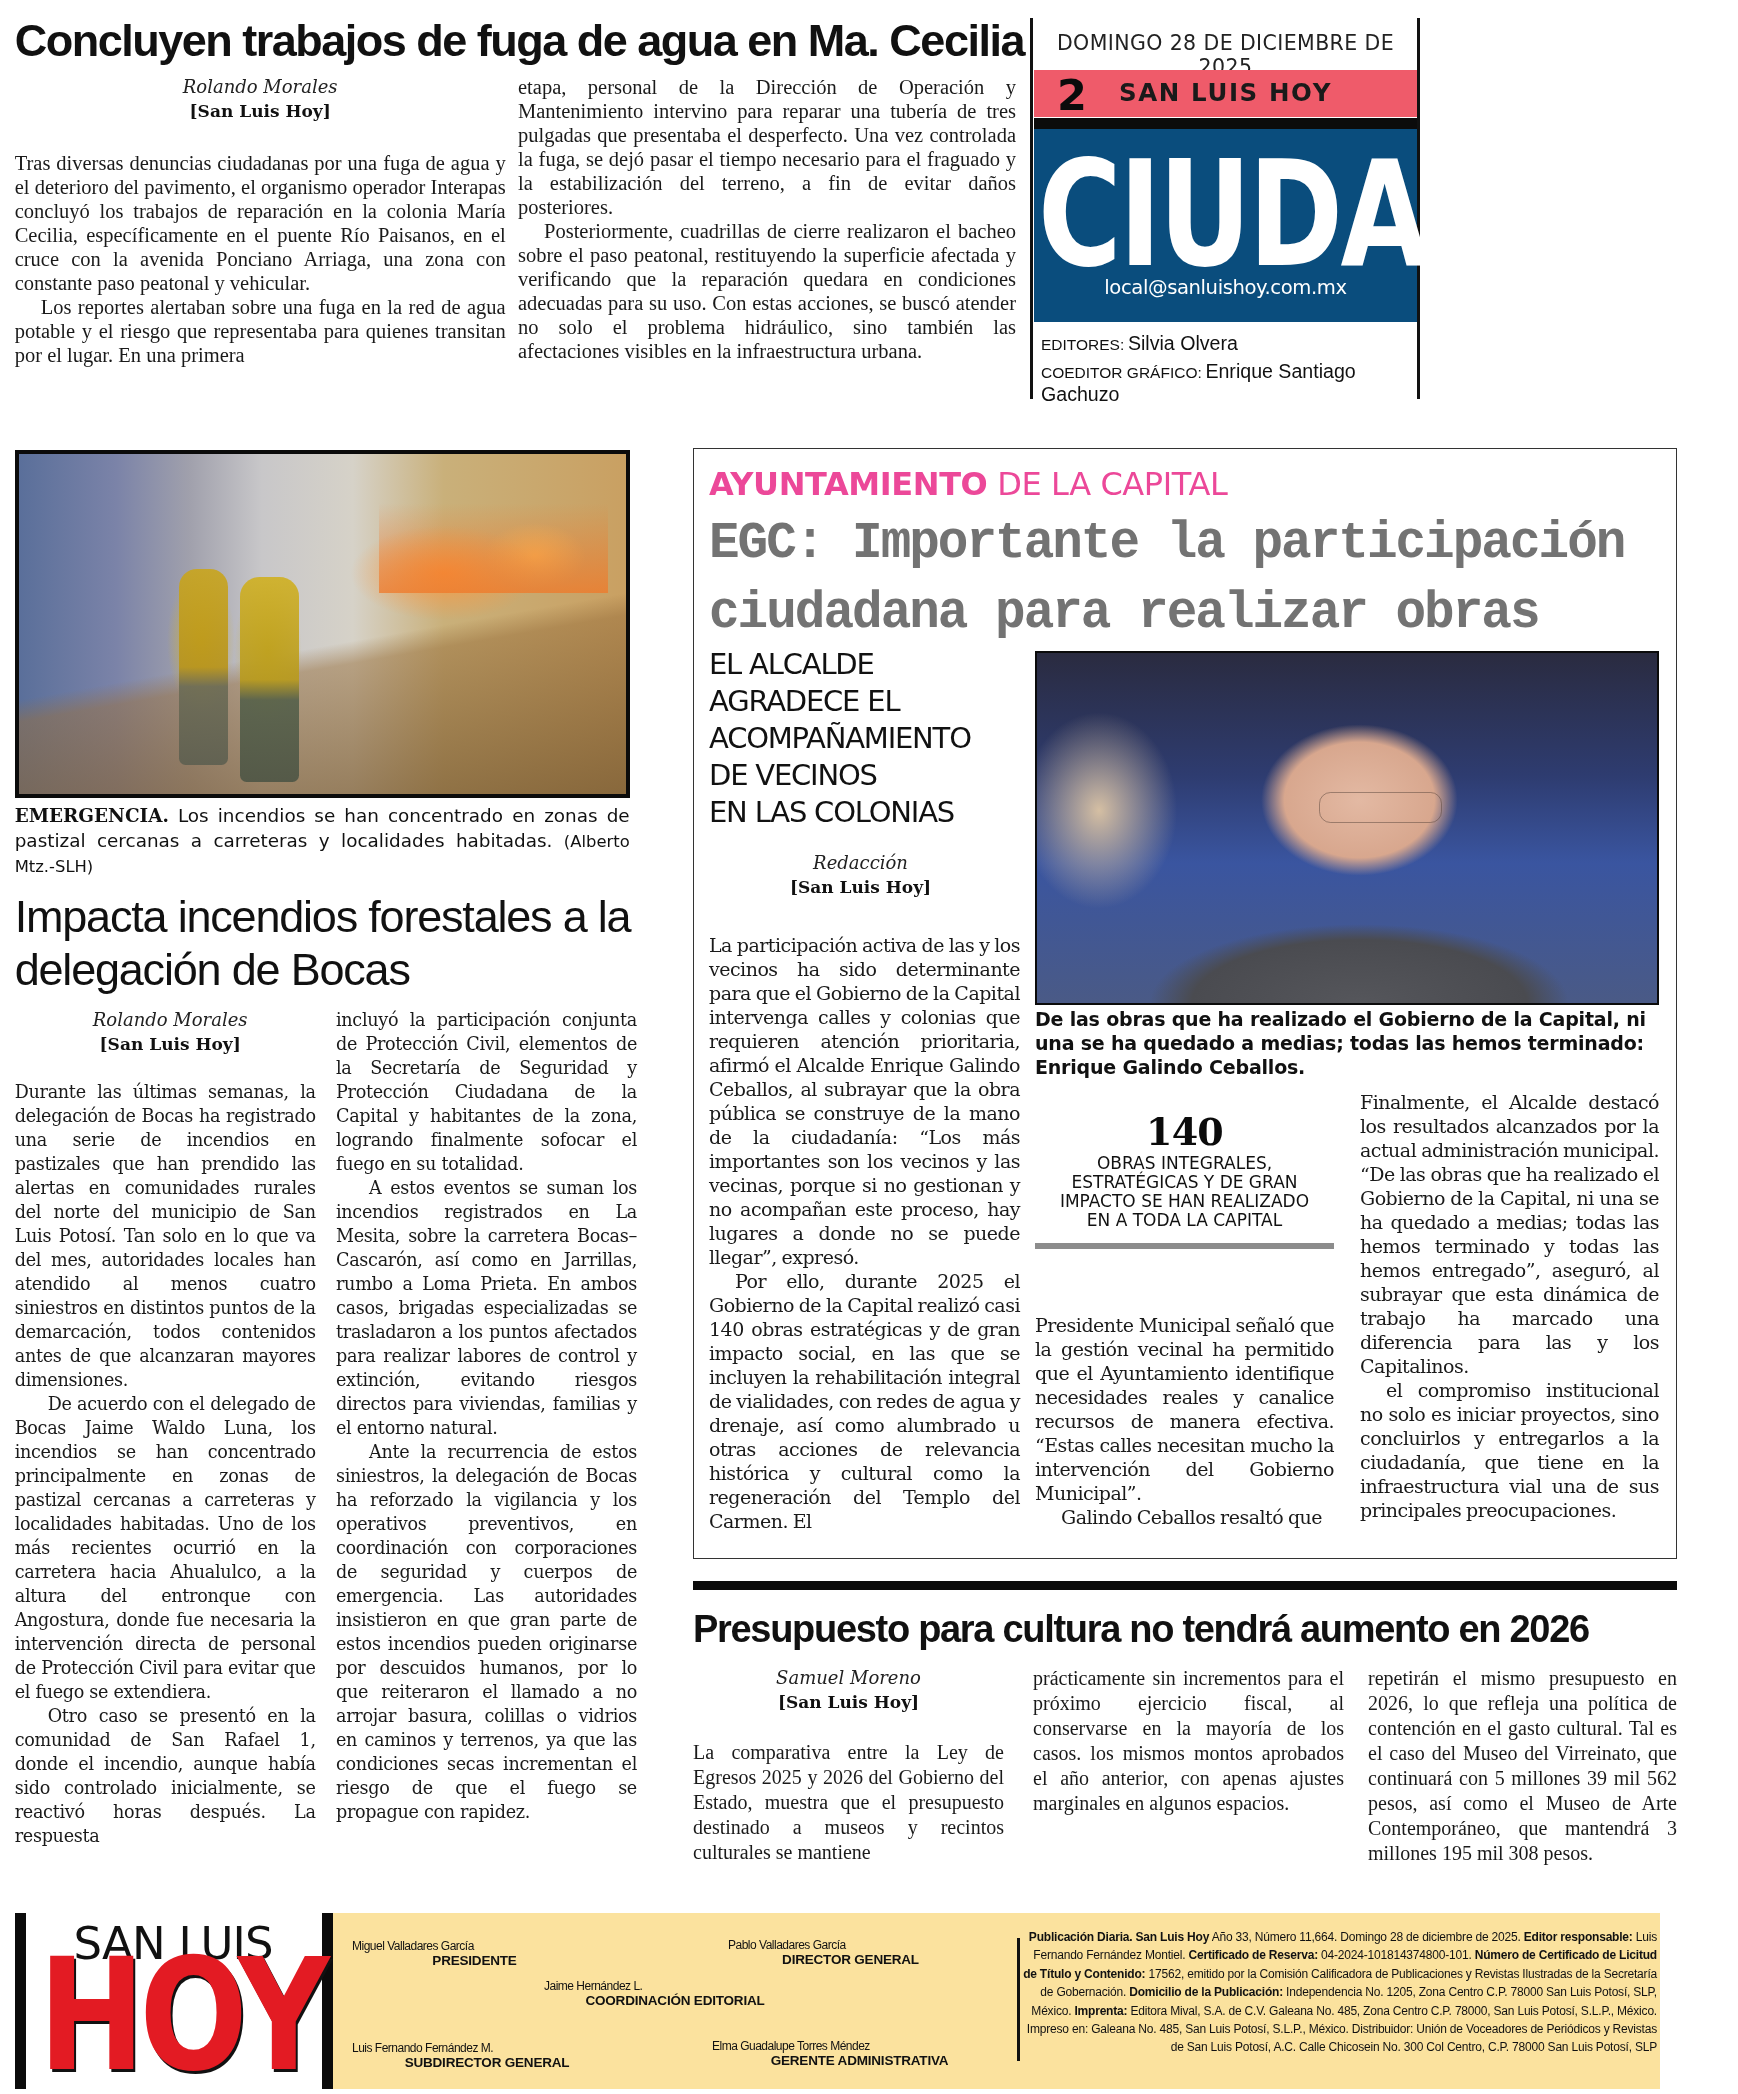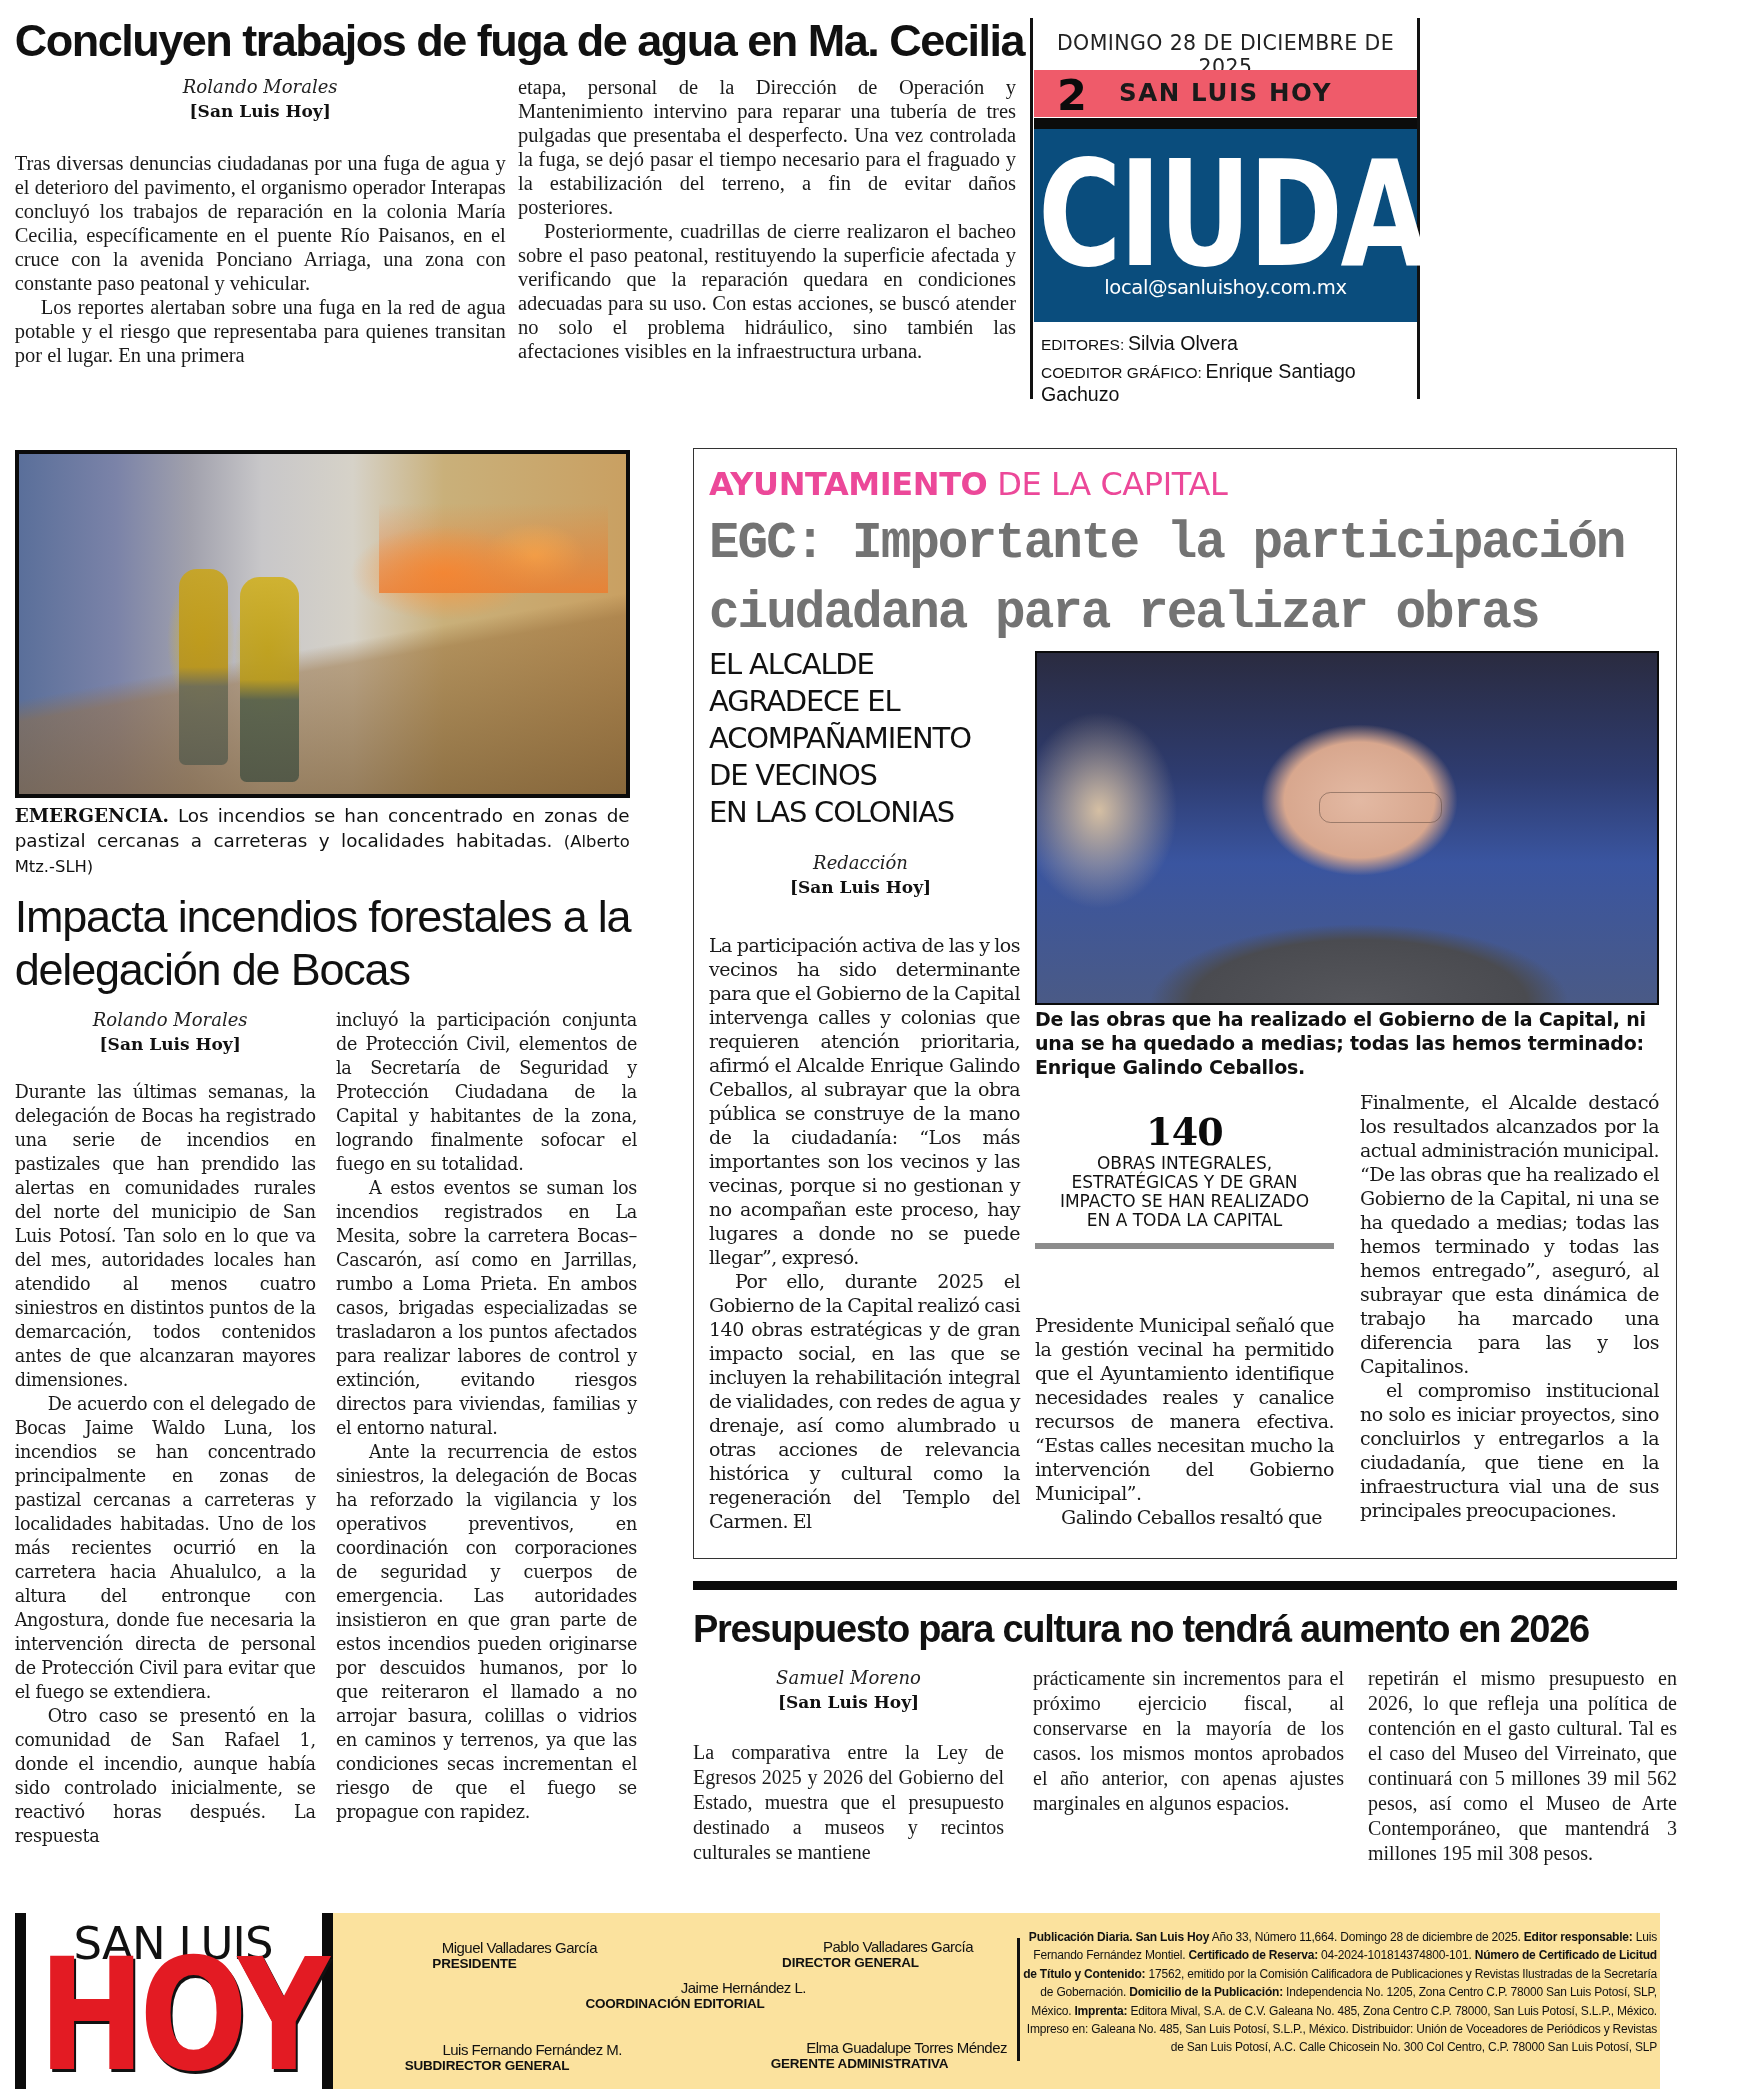--- a/index.html
+++ b/index.html
@@ -62,21 +62,21 @@
   .subdeck { font-family: "DejaVu Sans", sans-serif; font-size: 29px; line-height: 37px; color: #111; letter-spacing: -1.2px; }
 
   .stat-num { font-family: "DejaVu Serif", serif; font-weight: 900; font-size: 38px; text-align: center; color: #0b0b0b; letter-spacing: -0.8px; }
   .stat-desc { font-family: "DejaVu Sans", sans-serif; font-weight: 500; font-size: 17px; line-height: 19px; text-align: center; color: #111; }
 
   
   .footer-band { background: #fbe29e; }
   .logo-box { background: #fff; border-left: 11.5px solid #0b0b0b; border-right: 11.5px solid #0b0b0b; }
   .logo-sanluis { font-family: "DejaVu Sans", sans-serif; font-size: 45px; color: #111; letter-spacing: -0.8px; text-align: center; line-height: 1; }
   .logo-hoy { font-family: "DejaVu Sans", sans-serif; font-weight: 700; font-size: 155px; color: #e31b23; text-align: center; line-height: 1; letter-spacing: -6.5px; transform: scaleX(0.82); transform-origin: center; text-shadow: 2.5px 2.5px 0 #111; }
-  .staff-name { font-family: "Liberation Sans", sans-serif; font-size: 15px; text-align: right; color: #111; letter-spacing: -0.5px; }
+  .staff-name { font-family: "Liberation Sans", sans-serif; font-size: 12px; text-align: left; color: #111; letter-spacing: -0.5px; }
   .staff-role { font-family: "Liberation Sans", sans-serif; font-weight: 700; font-size: 13.5px; text-align: center; color: #111; letter-spacing: -0.2px; }
   .imprint { font-family: "Liberation Sans", sans-serif; font-size: 12px; line-height: 18.4px; text-align: right; color: #111; letter-spacing: -0.2px; }
   .imprint b { font-weight: 700; }
 </style>
 </head>
 <body>
 
 <h1 class="abs hl-sans" style="left:14.7px; top:11.5px; width:1007px; font-size:45px; line-height:57px; white-space:nowrap; letter-spacing:-1.5px;">Concluyen trabajos de fuga de agua en Ma. Cecilia</h1>
 
 <div class="abs" style="left:14.7px; top:75px; width:491px;">

